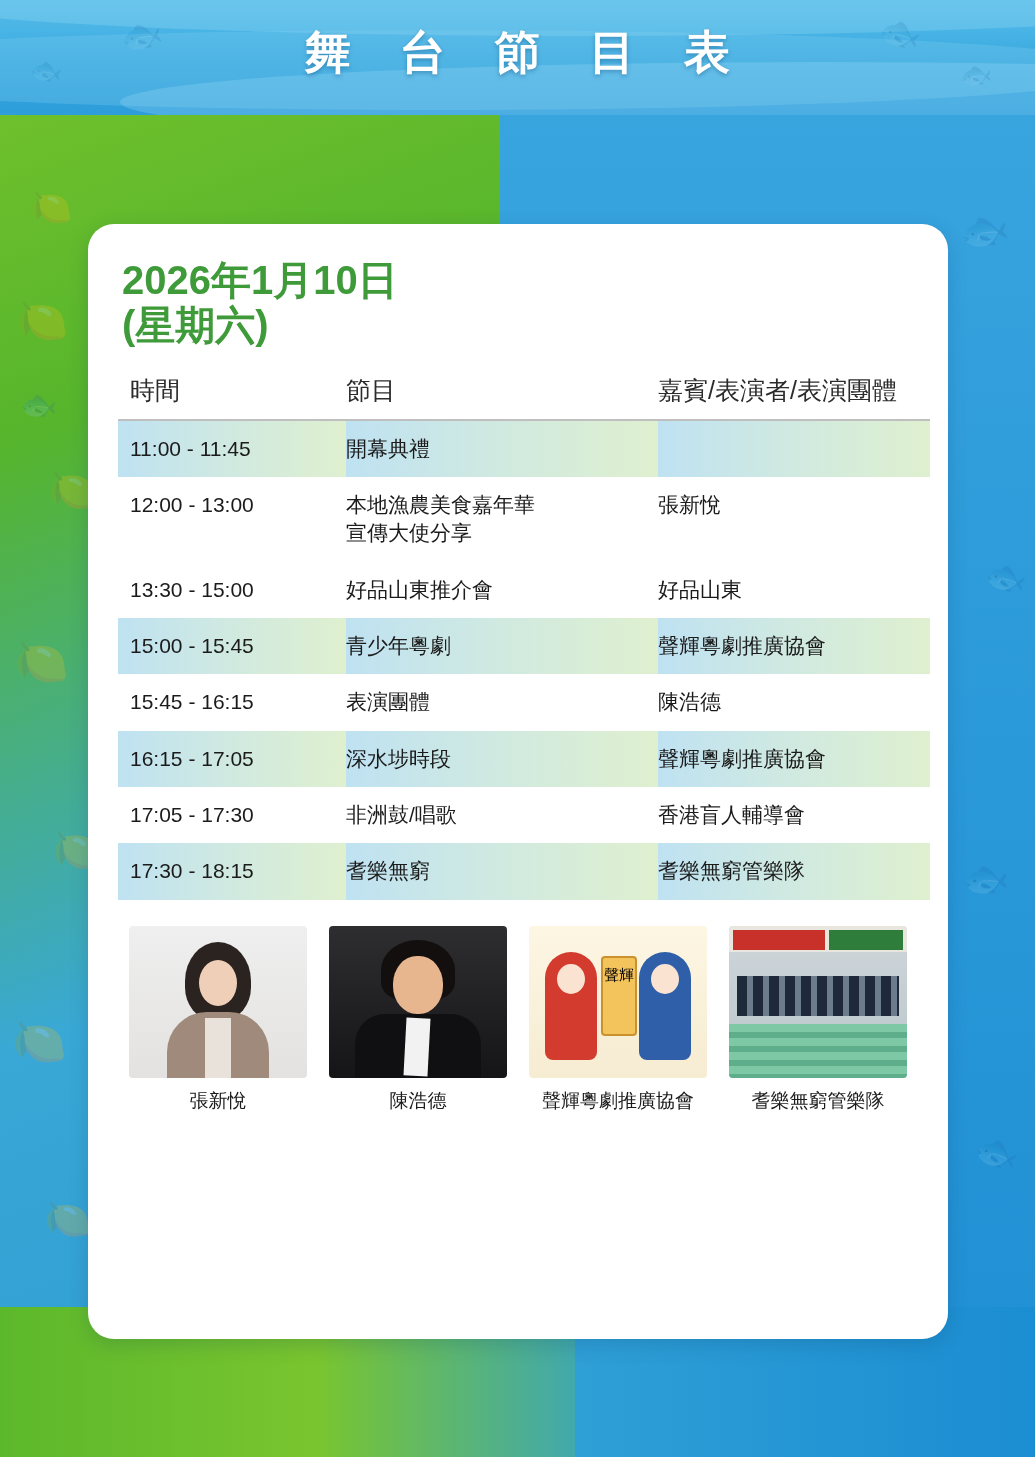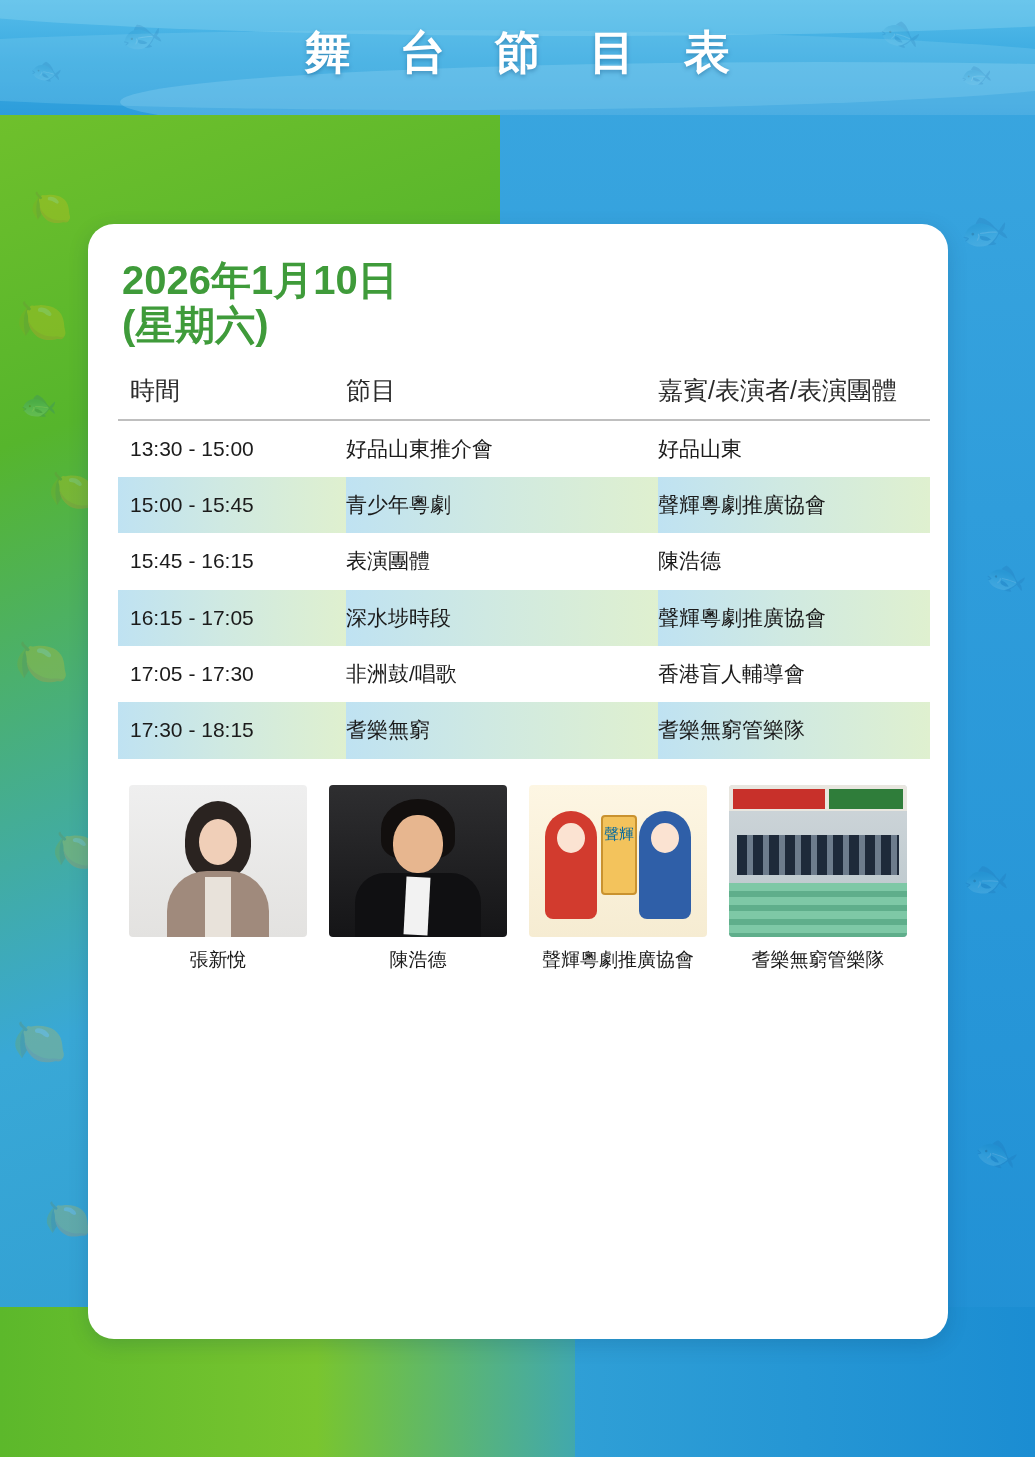--- a/index.html
+++ b/index.html
@@ -163,21 +163,21 @@
   .ph2 .face { position:absolute; left:64px; top:30px; width:50px; height:58px; background:#e7b68f; border-radius:48%; }
   .ph2 .suit { position:absolute; left:26px; top:88px; width:126px; height:64px; background:#101012; border-radius:30px 30px 0 0; }
   .ph2 .shirt{ position:absolute; left:76px; top:92px; width:24px; height:58px; background:#f2f2f2; transform:rotate(3deg); }
 
   
   .ph3 { background: linear-gradient(180deg,#fdf6e3 0%, #f6ecd2 100%); }
   .ph3 .dollL { position:absolute; left:16px; top:26px; width:52px; height:108px; background:#d23b2e; border-radius:26px 26px 8px 8px; }
   .ph3 .dollR { position:absolute; right:16px; top:26px; width:52px; height:108px; background:#2f5fa8; border-radius:26px 26px 8px 8px; }
   .ph3 .fL { position:absolute; left:28px; top:38px; width:28px; height:30px; background:#fbe3d2; border-radius:50%; }
   .ph3 .fR { position:absolute; right:28px; top:38px; width:28px; height:30px; background:#fbe3d2; border-radius:50%; }
-  .ph3 .banner { position:absolute; left:72px; top:30px; width:36px; height:80px; background:#f3c35c; border:2px solid #c9922f; border-radius:4px; color:#0369a1; font-size:15px; text-align:center; padding-top:8px; line-height:1.25; }
+  .ph3 .banner { position:absolute; left:72px; top:30px; width:36px; height:80px; background:#f3c35c; border:2px solid #c9922f; border-radius:4px; color:#000000; font-size:15px; text-align:center; padding-top:8px; line-height:1.25; }
 
   
   .ph4 { background: linear-gradient(180deg,#cfd6da 0%, #b9c6cb 100%); }
   .ph4 .roof { position:absolute; left:0; top:0; width:178px; height:26px; background:#e8e6df; }
   .ph4 .bannerRed { position:absolute; left:4px; top:4px; width:92px; height:20px; background:#c8302a; }
   .ph4 .bannerGrn { position:absolute; left:100px; top:4px; width:74px; height:20px; background:#2f7d3a; }
   .ph4 .band { position:absolute; left:8px; top:50px; width:162px; height:40px; background:repeating-linear-gradient(90deg,#1e2a3a 0 10px, #6d7c8c 10px 16px); }
   .ph4 .stage { position:absolute; left:0; bottom:0; width:178px; height:54px; background:repeating-linear-gradient(180deg,#7ec8a6 0 8px,#5fae8b 8px 14px); }
 </style>
 </head>
@@ -228,20 +228,35 @@
         <col class="c-guest">
       </colgroup>
     <thead>
       <tr>
         <th class="th-time">時間</th>
         <th>節目</th>
         <th>嘉賓/表演者/表演團體</th>
       </tr>
     </thead>
     <tbody>
+      <tr class="striped">
+        <td class="td-time">11:00 - 11:45</td>
+        <td>
+            <span class="prog-line">開幕典禮</span>
+          </td>
+        <td></td>
+      </tr>
+      <tr>
+        <td class="td-time">12:00 - 13:00</td>
+        <td>
+          <span class="prog-line">本地漁農美食嘉年華</span>
+          <span class="prog-line">宣傳大使分享</span>
+        </td>
+        <td>張新悅</td>
+      </tr>
       <tr>
         <td class="td-time">13:30 - 15:00</td>
         <td>
             <span class="prog-line">好品山東推介會</span>
           </td>
         <td>好品山東</td>
       </tr>
       <tr class="striped">
         <td class="td-time">15:00 - 15:45</td>
         <td>

